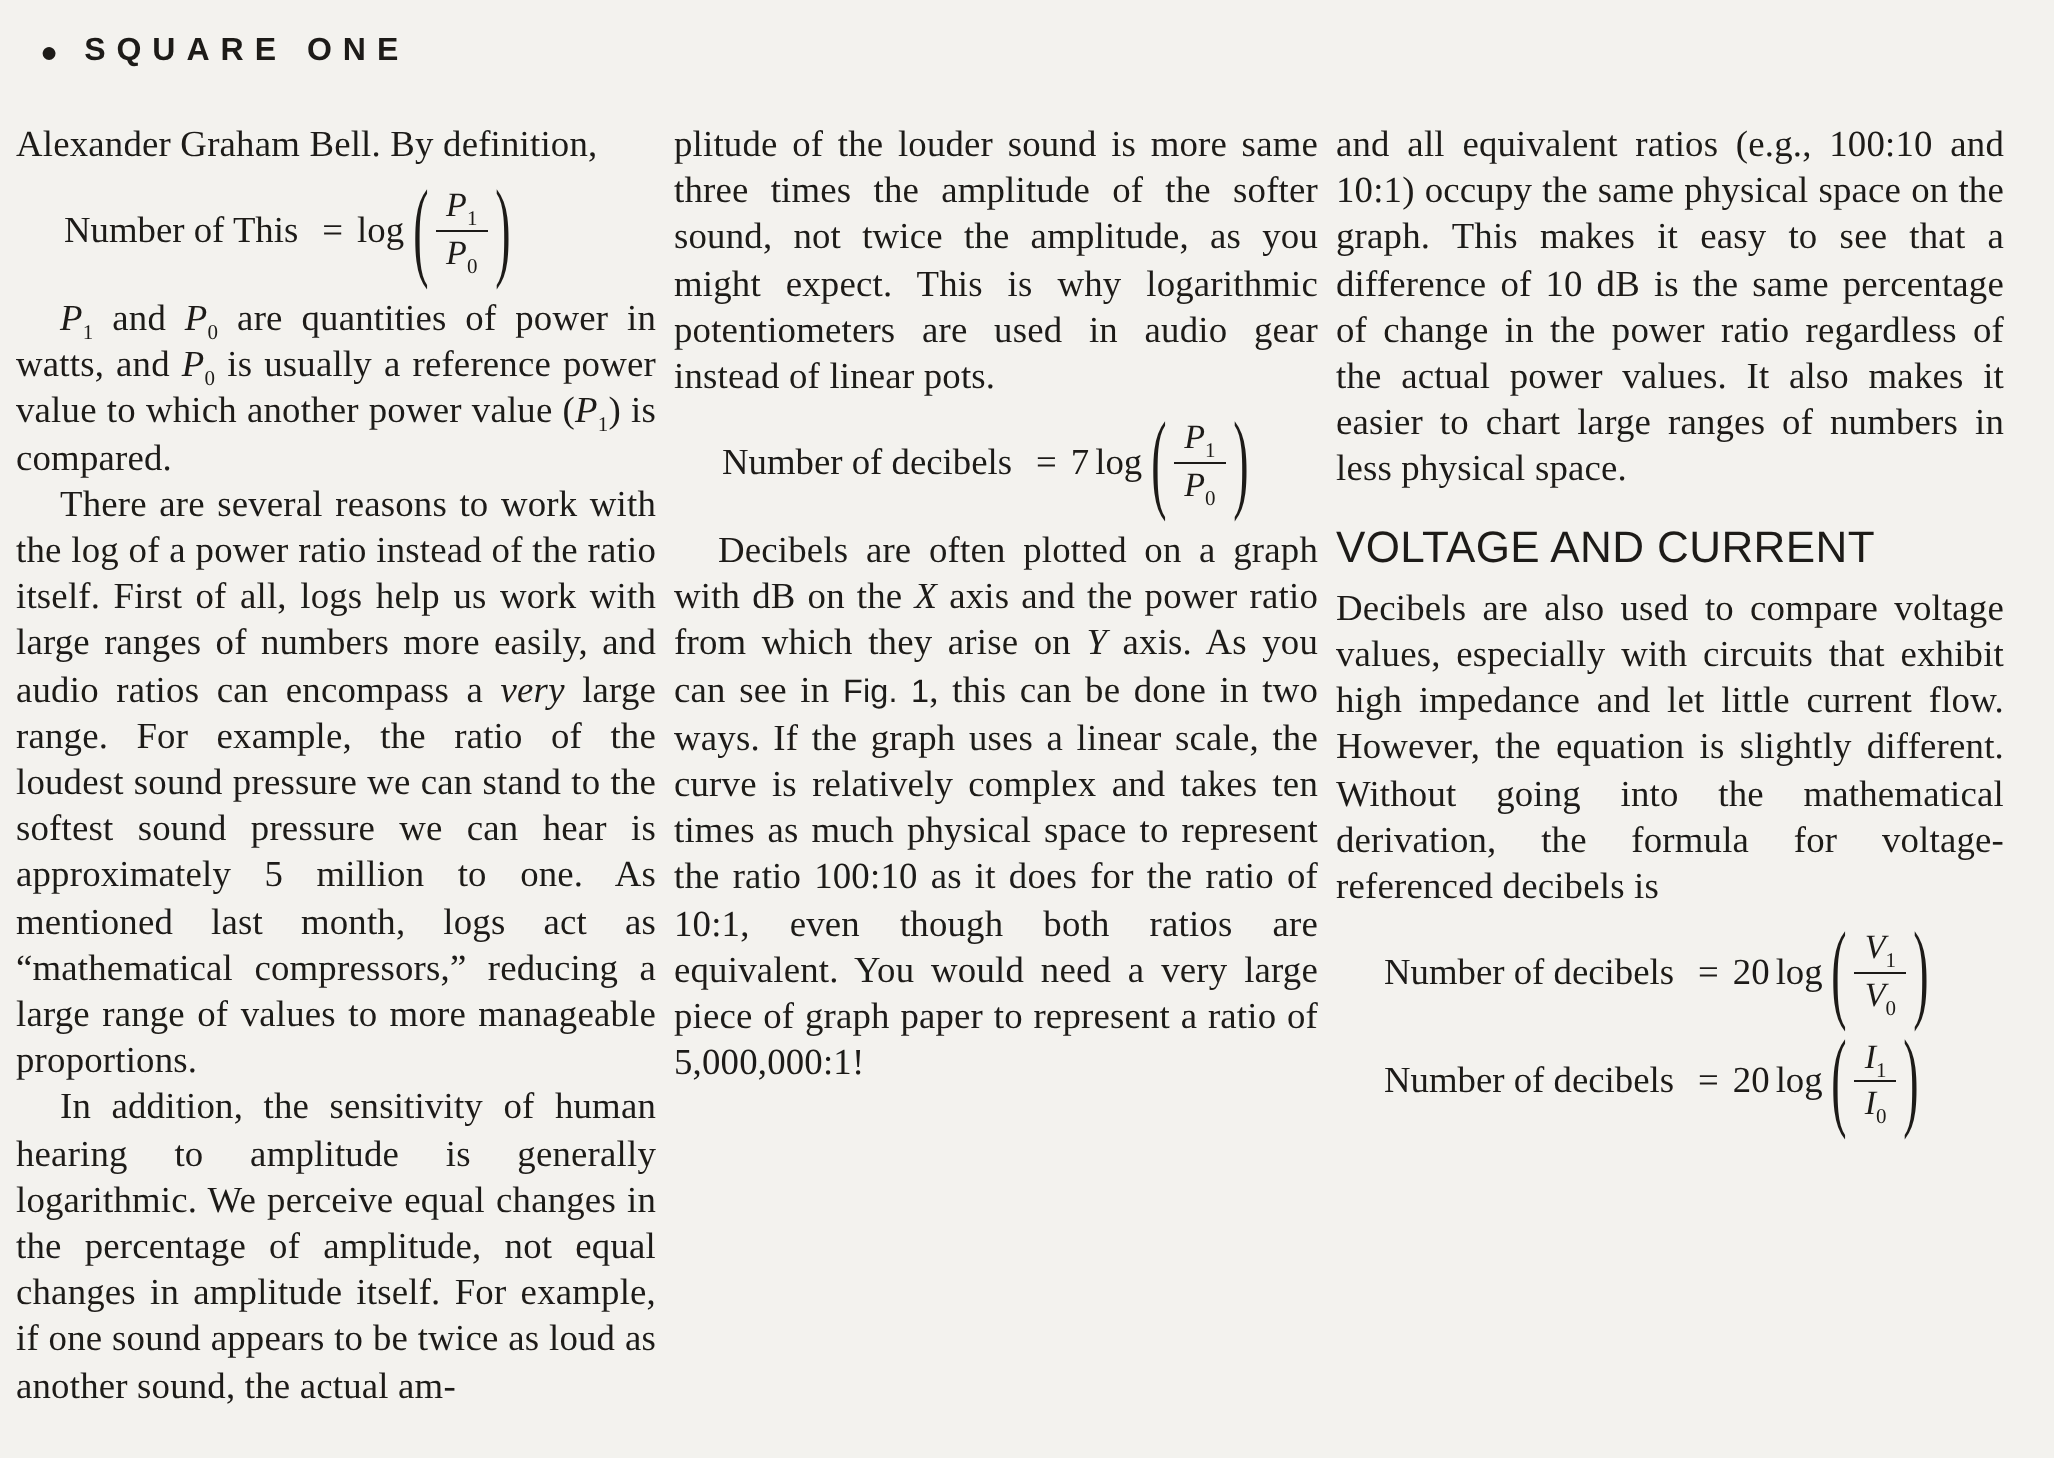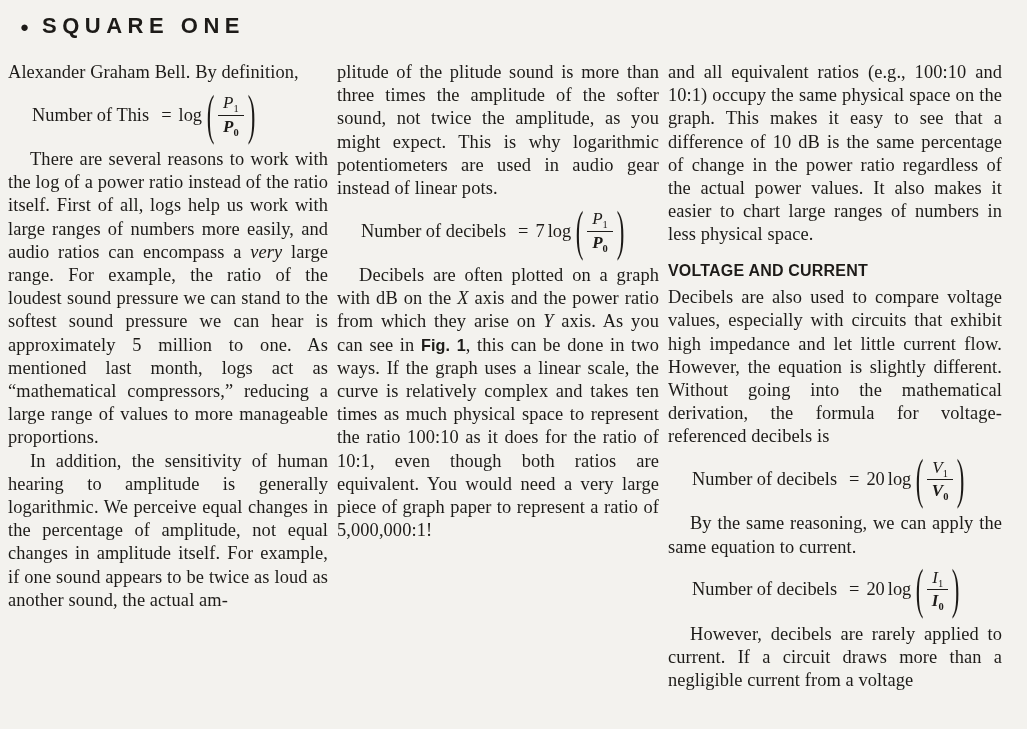--- a/index.html
+++ b/index.html
@@ -22,21 +22,21 @@
   }
   .bullet {
     font-size: 15px;
     line-height: 1;
     margin-right: 13px;
     font-family: "Liberation Sans", sans-serif;
   }
   .masthead {
     font-family: "Liberation Sans", sans-serif;
     font-weight: 700;
-    font-size: 22px;
+    font-size: 16px;
     letter-spacing: 5.5px;
   }
   .columns {
     display: flex;
     gap: 9px;
     margin-top: 23px;
   }
   .col { box-sizing: border-box; }
   .col1 { width: 320px; }
   .col2 { width: 322px; }
@@ -44,22 +44,22 @@
   p {
     margin: 0;
     text-align: justify;
     font-size: 18.4px;
     line-height: 23.2px;
     letter-spacing: 0.1px;
   }
   p.ind { text-indent: 22px; }
   .subhead {
     font-family: "Liberation Sans", sans-serif;
-    font-weight: 700;
-    font-size: 16px;
+    font-weight: 400;
+    font-size: 22px;
     letter-spacing: 0.2px;
     margin: 15px 0 7px 0;
     line-height: 1.1;
   }
   .formula {
     display: flex;
     align-items: center;
     margin: 9px 0 11px 24px;
     font-size: 18.4px;
     white-space: nowrap;
@@ -82,30 +82,30 @@
     align-items: center;
     font-size: 17px;
     line-height: 1.2;
     margin: 0 2px;
     vertical-align: middle;
   }
   .frac .num {
     border-bottom: 1.4px solid #1d1b18;
     padding: 0 5px 1px 5px;
   }
-  .frac .den { padding-top: 1px; font-weight: bold; }
+  .frac .den { padding-top: 1px; }
   .frac i, .formula i { font-family: "Liberation Serif", serif; }
   sub {
     font-size: 10.5px;
     vertical-align: sub;
     line-height: 0;
   }
   .fig {
     font-family: "Liberation Sans", sans-serif;
-    font-weight: 700;
+    font-weight: 400;
     font-size: 0.88em;
   }
 </style>
 </head>
 <body>
 
 <div class="page" style="background: rgb(243, 242, 238); color: rgb(29, 27, 24);">
 
   <div class="header">
     <span class="bullet">●</span>
@@ -122,26 +122,27 @@
         <span class="f-eq">=</span>
         <span class="f-func">log</span>
         <span class="paren">(</span>
         <span class="frac">
           <span class="num"><i>P</i><sub>1</sub></span>
           <span class="den"><i>P</i><sub>0</sub></span>
         </span>
         <span class="paren">)</span>
       </div>
 
+      <p class="ind"><i>P</i><sub>1</sub> and <i>P</i><sub>0</sub> are quantities of power in watts, and <i>P</i><sub>0</sub> is usually a reference power value to which another power value (<i>P</i><sub>1</sub>) is compared.</p>
       <p class="ind">There are several reasons to work with the log of a power ratio instead of the ratio itself. First of all, logs help us work with large ranges of numbers more easily, and audio ratios can encompass a <i>very</i> large range. For example, the ratio of the loudest sound pressure we can stand to the softest sound pressure we can hear is approximately 5 million to one. As mentioned last month, logs act as “mathematical compressors,” reducing a large range of values to more manageable proportions.</p>
       <p class="ind">In addition, the sensitivity of human hearing to amplitude is generally logarithmic. We perceive equal changes in the percentage of amplitude, not equal changes in amplitude itself. For example, if one sound appears to be twice as loud as another sound, the actual am-</p>
     </div>
 
     <div class="col col2">
-      <p>plitude of the plitude sound is more than three times the amplitude of the softer sound, not twice the amplitude, as you might expect. This is why logarithmic potentiometers are used in audio gear instead of linear pots.</p>
+      <p>plitude of the louder sound is more same three times the amplitude of the softer sound, not twice the amplitude, as you might expect. This is why logarithmic potentiometers are used in audio gear instead of linear pots.</p>
 
       <div class="formula">
         <span class="f-lhs">Number of decibels</span>
         <span class="f-eq">=</span>
         <span class="f-coef">7</span>
         <span class="f-func">log</span>
         <span class="paren">(</span>
         <span class="frac">
           <span class="num"><i>P</i><sub>1</sub></span>
           <span class="den"><i>P</i><sub>0</sub></span>
@@ -165,32 +166,30 @@
         <span class="f-coef">20</span>
         <span class="f-func">log</span>
         <span class="paren">(</span>
         <span class="frac">
           <span class="num"><i>V</i><sub>1</sub></span>
           <span class="den"><i>V</i><sub>0</sub></span>
         </span>
         <span class="paren">)</span>
       </div>
 
-      <p class="ind">By the same reasoning, we can apply the same equation to current.</p>
 
       <div class="formula">
         <span class="f-lhs">Number of decibels</span>
         <span class="f-eq">=</span>
         <span class="f-coef">20</span>
         <span class="f-func">log</span>
         <span class="paren">(</span>
         <span class="frac">
           <span class="num"><i>I</i><sub>1</sub></span>
           <span class="den"><i>I</i><sub>0</sub></span>
         </span>
         <span class="paren">)</span>
       </div>
 
-      <p class="ind">However, decibels are rarely applied to current. If a circuit draws more than a negligible current from a voltage</p>
     </div>
 
   </div>
 </div>
 
 </body></html>

